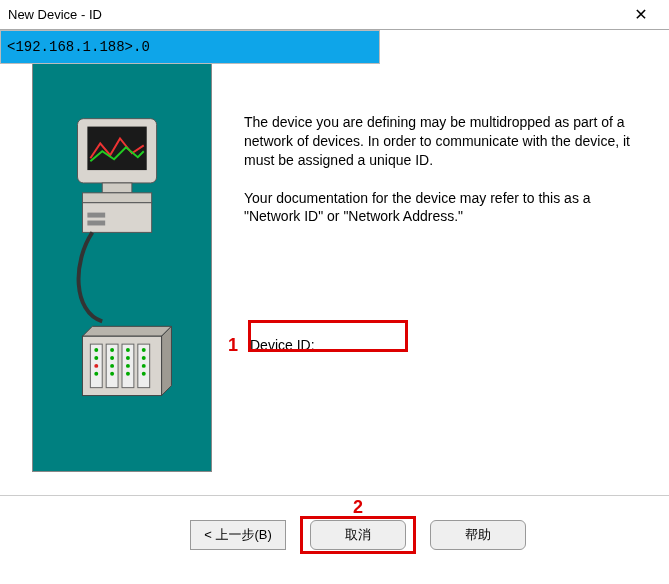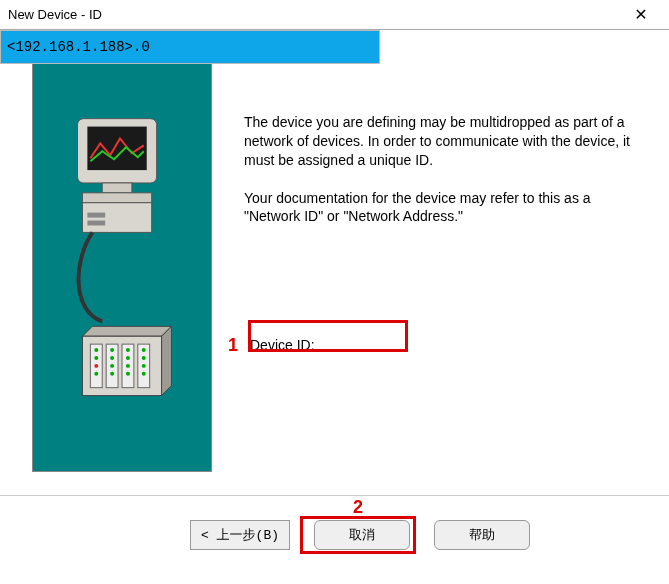--- a/index.html
+++ b/index.html
@@ -119,21 +119,21 @@
     top: 15px;
     display: flex;
     gap: 0;
   }
   .btn {
     height: 30px;
     min-width: 96px;
     padding: 0 10px;
     border: 1px solid #999;
     background: #efefef;
-    font-family: Liberation Mono, monospace;
+    font-family: Liberation Sans, sans-serif;
     font-size: 13px;
     cursor: default;
   }
   .btn + .btn.gap { margin-left: 24px; border-radius: 6px; }
   .highlight2 {
     position: absolute;
     left: 300px;
     top: 11px;
     width: 116px;
     height: 38px;

